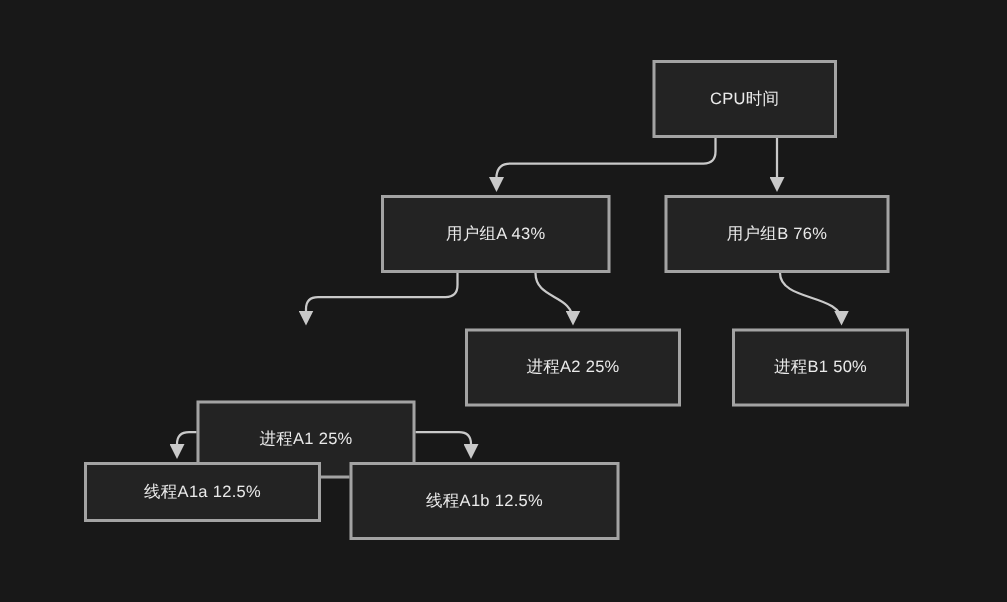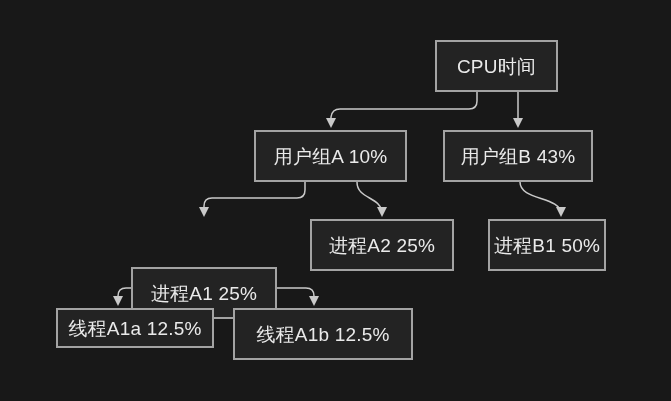--- a/index.html
+++ b/index.html
@@ -25,21 +25,21 @@
   }
   .node {
     position: absolute;
     box-sizing: border-box;
     background: var(--node-fill, #232323);
     border: 2px solid var(--node-border, #a3a3a3);
     color: var(--text, #eaeaea);
     display: flex;
     align-items: center;
     justify-content: center;
-    font-size: 19px;
+    font-size: 11px;
     letter-spacing: 0.2px;
     white-space: nowrap;
     text-align: right;
   }
   .node span { line-height: 1; }
 </style>
 </head>
 <body>
 
 <div class="canvas">
@@ -59,25 +59,25 @@
       <path d="M183,271 V280 Q183,288 175,288 H126 Q118,288 118,296 V303" marker-end="url(#arrow)"></path>
       <path d="M228,271 V280 Q228,288 236,288 H306 Q314,288 314,296 V303" marker-end="url(#arrow)"></path>
     </g>
   </svg>
 
   <div class="node" style="left:435px; top:40px;  width:123px; height:52px;">
     <span>CPU时间</span>
   </div>
 
   <div class="node" style="left:254px; top:130px; width:153px; height:52px;">
-    <span>用户组A 10%</span>
+    <span>用户组A 43%</span>
   </div>
 
   <div class="node" style="left:443px; top:130px; width:150px; height:52px;">
-    <span>用户组B 43%</span>
+    <span>用户组B 76%</span>
   </div>
 
   <div class="node" style="left:131px; top:219px; width:146px; height:52px;margin-top:48px;">
     <span>进程A1 25%</span>
   </div>
 
   <div class="node" style="left:310px; top:219px; width:144px; height:52px;">
     <span>进程A2 25%</span>
   </div>
 

